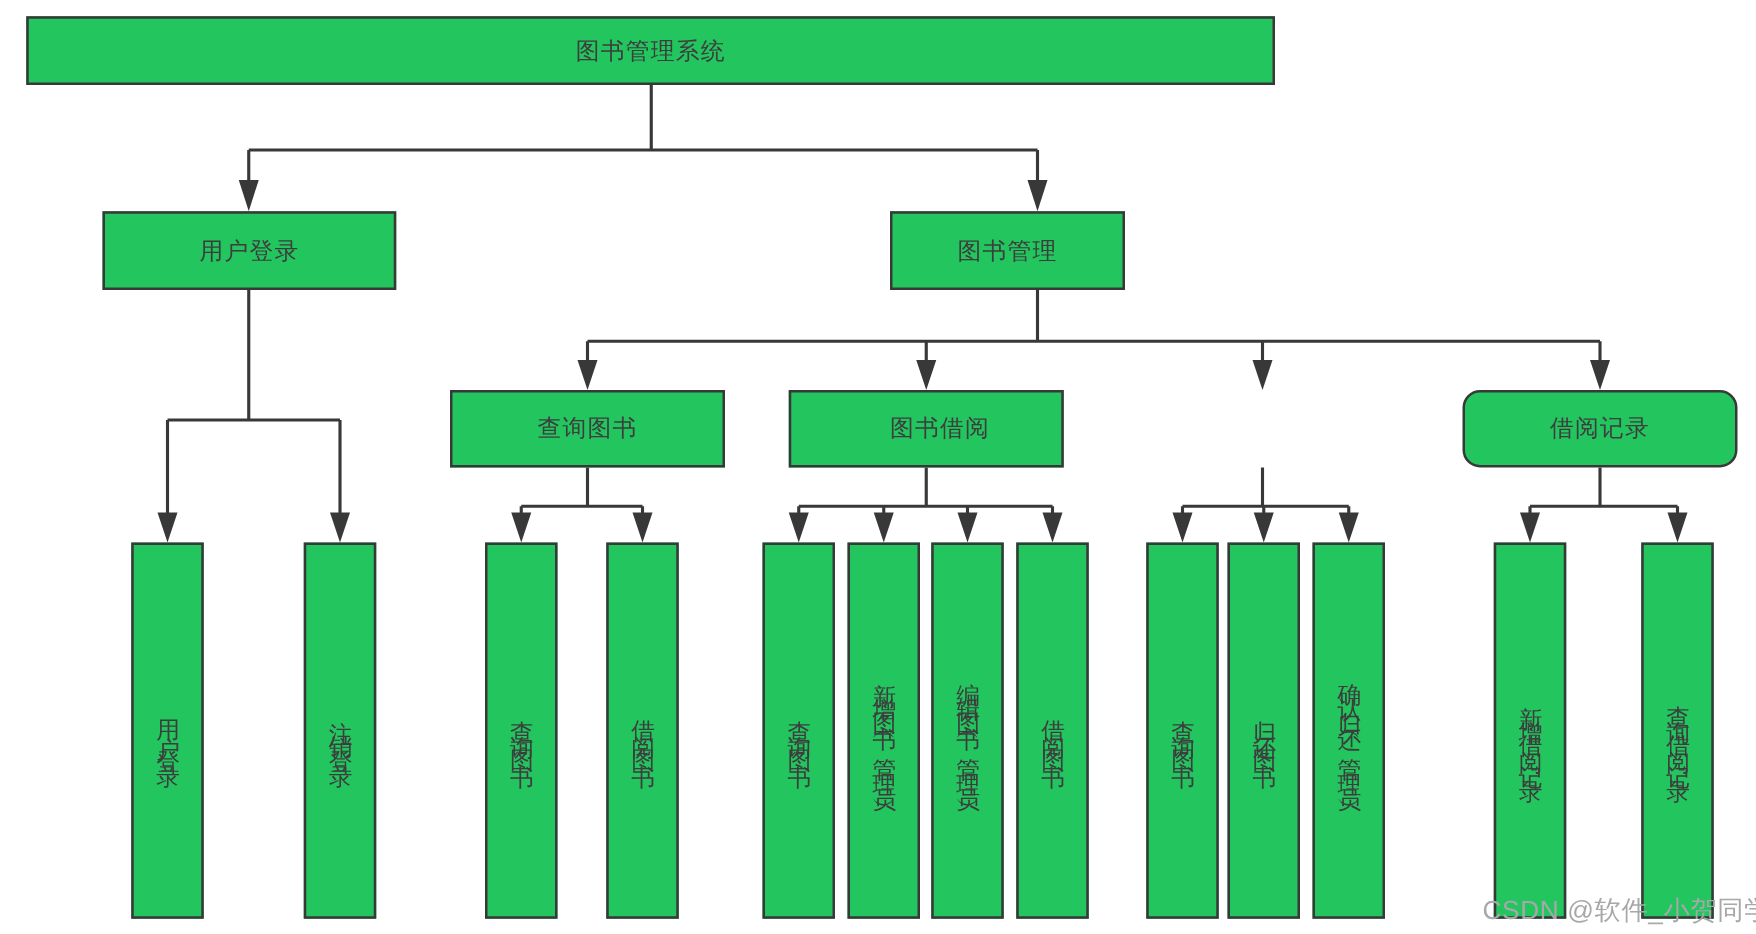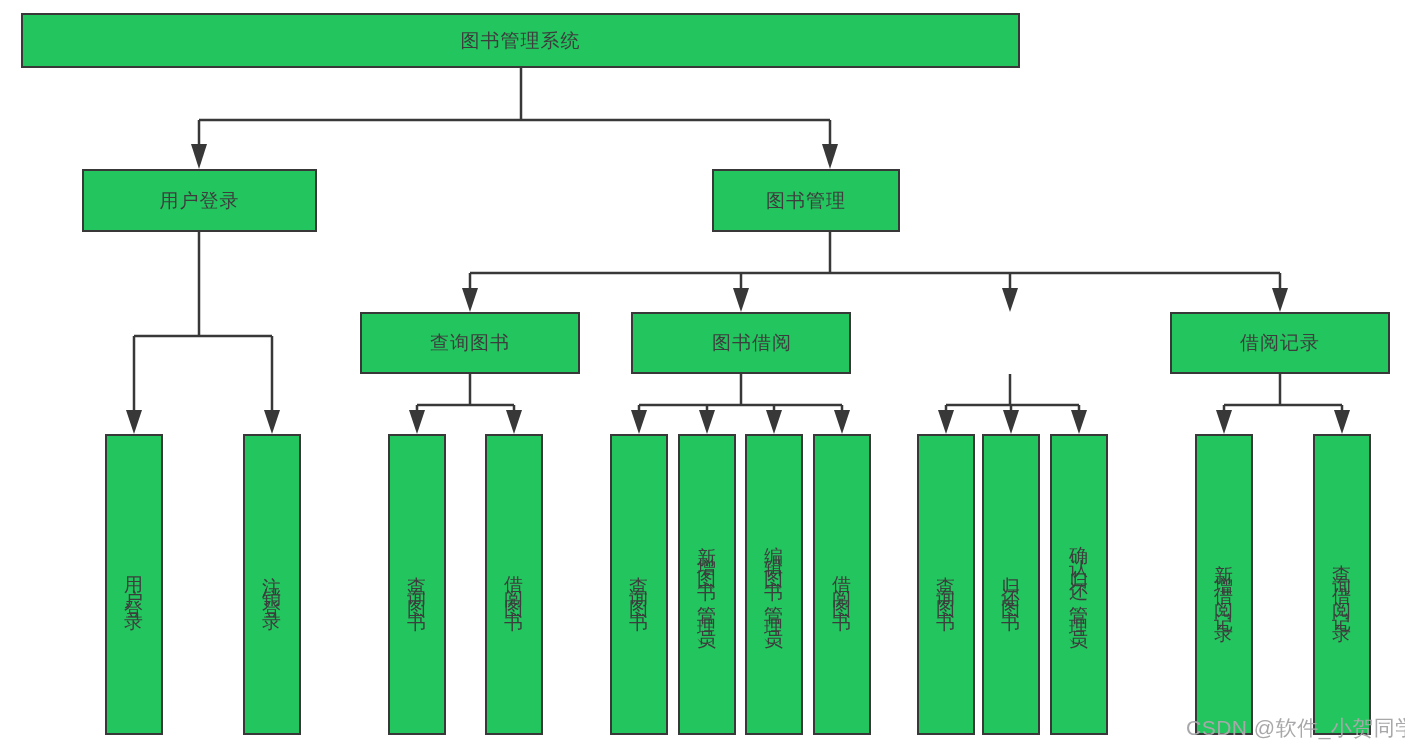--- a/index.html
+++ b/index.html
@@ -92,21 +92,21 @@
     </g>
   </svg>
 
   <div class="node root-box">图书管理系统</div>
 
   <div class="node lvl2" style="left:82px; width:235px;">用户登录</div>
   <div class="node lvl2" style="left:712px; width:188px;">图书管理</div>
 
   <div class="node lvl3" style="left:360px; width:220px;">查询图书</div>
   <div class="node lvl3" style="left:631px; width:220px;padding-left:22px;">图书借阅</div>
-  <div class="node lvl3" style="left:1170px; width:220px;">借阅记录</div>
+  <div class="node lvl3" style="left:1170px; width:220px;border-radius:14px;">借阅记录</div>
 
   <div class="node node-v leaf" style="left:105px;">
     <span>用户登录</span>
   </div>
   <div class="node node-v leaf" style="left:243px;">
     <span>注销登录</span>
   </div>
 
   <div class="node node-v leaf" style="left:388px;">
     <span>查询图书</span>

